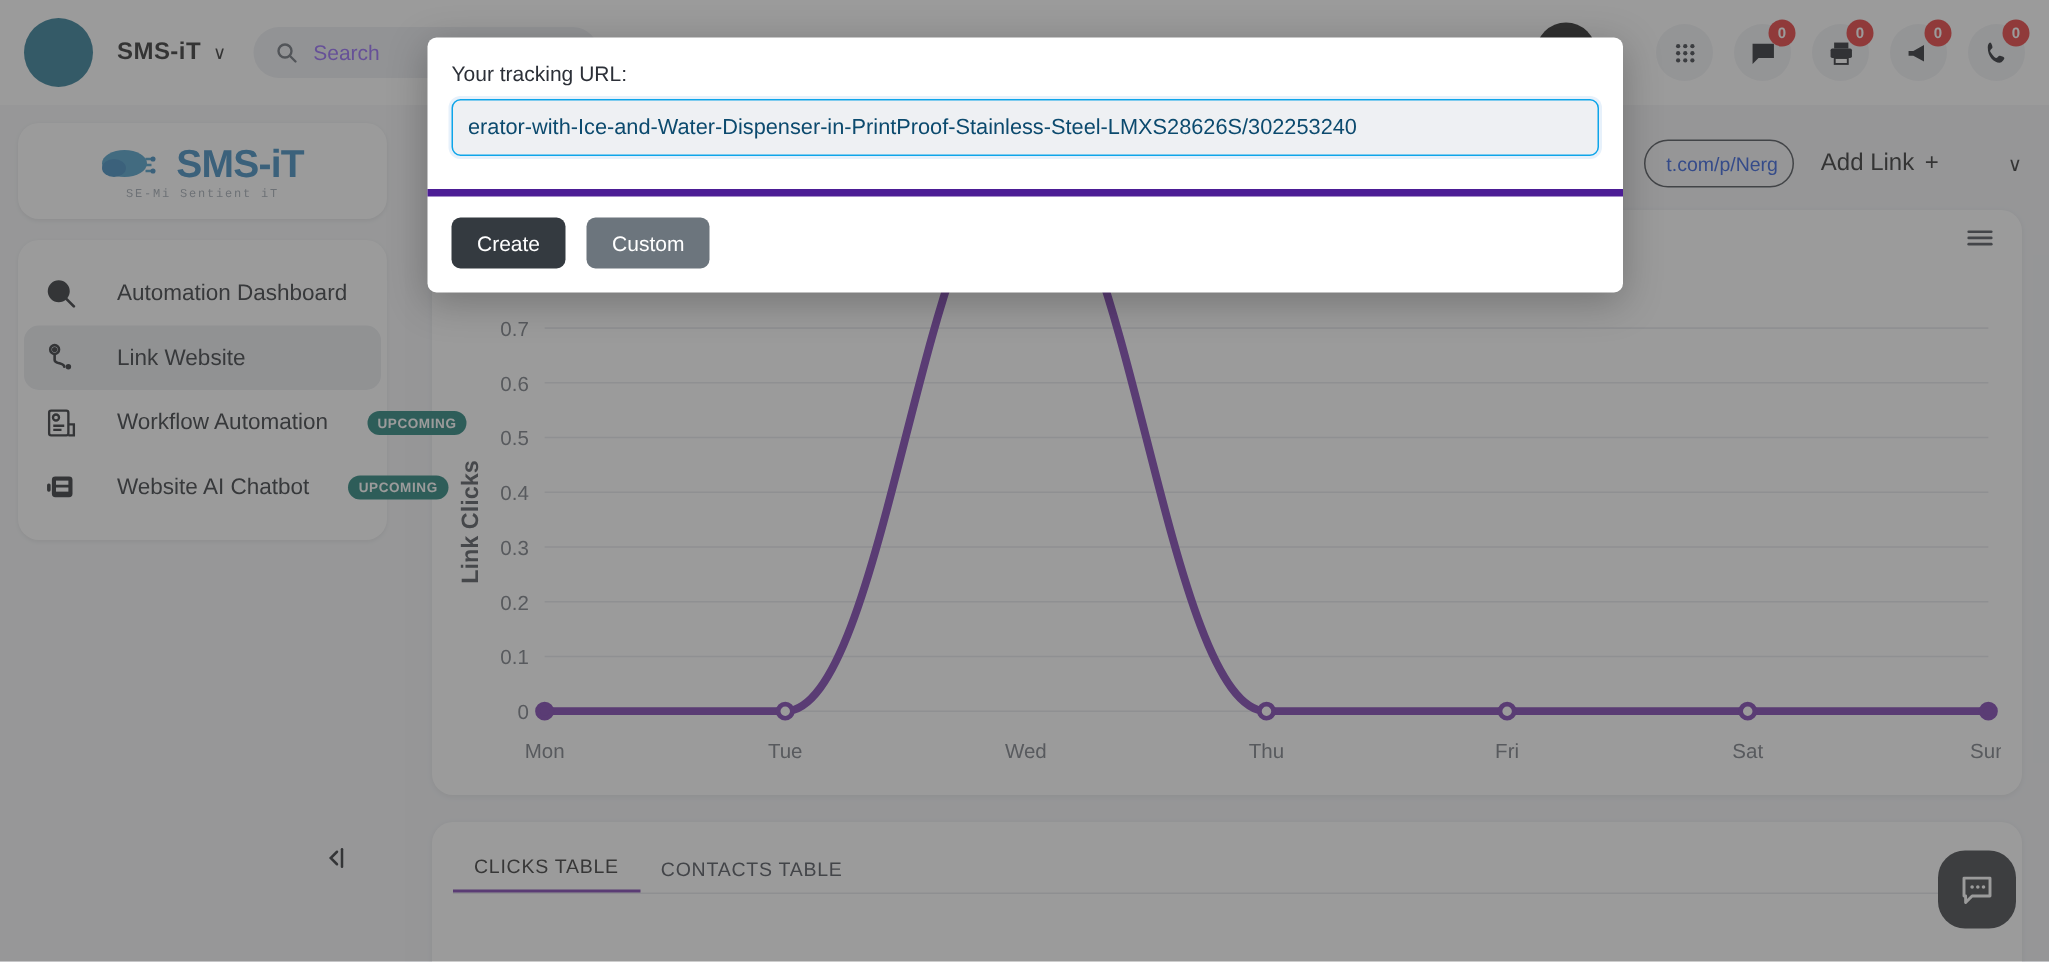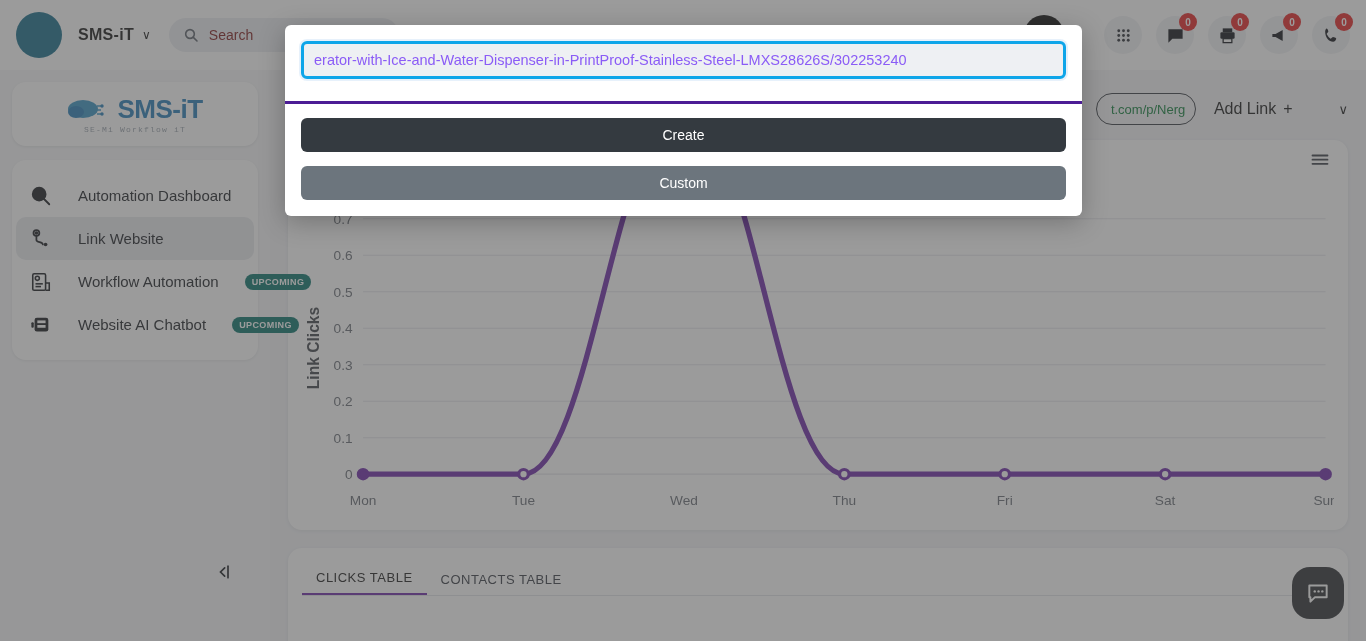--- a/index.html
+++ b/index.html
@@ -26,21 +26,21 @@
   .brand-name {
     font-size: 16px; font-weight: bold; color: #1c1c1c;
     margin-left: 16px; letter-spacing: .3px;
   }
   .caret { margin-left: 8px; font-size: 12px; color: #1c1c1c; }
   .searchbox {
     margin-left: 18px; width: 230px; height: 34px; border-radius: 17px;
     background: #eceef2; display: flex; align-items: center; padding: 0 14px;
   }
   .searchbox .sicon { width: 16px; height: 16px; flex: 0 0 auto; }
-  .searchbox .sph { margin-left: 10px; color: #7f1d1d; font-size: 14px; }
+  .searchbox .sph { margin-left: 10px; color: #8b5cf6; font-size: 14px; }
   .spacer { flex: 1 1 auto; }
 
   .mid-icons { display: flex; align-items: center; gap: 46px; margin-right: 40px; }
   .mid-ico { width: 24px; height: 22px; }
   .avatar-dark { width: 40px; height: 40px; border-radius: 50%; background: #111; }
 
   .right-icons { display: flex; align-items: center; gap: 14px; }
   .ricon {
     position: relative; width: 38px; height: 38px; border-radius: 50%;
     background: #f0f1f4; display: flex; align-items: center; justify-content: center;
@@ -87,21 +87,21 @@
     position: absolute; left: 208px; bottom: 56px;
     width: 30px; height: 26px; display: flex; align-items: center; justify-content: center;
   }
 
   
   .content { position: absolute; top: 70px; left: 270px; right: 0; bottom: 0; padding: 16px 18px; }
   .toolbar-row { display: flex; align-items: center; justify-content: flex-end; gap: 18px; height: 46px; }
   .url-chip {
     border: 1px solid #3b3f45; border-radius: 18px; height: 32px;
     display: flex; align-items: center; padding: 0 14px; max-width: 100px;
-    overflow: hidden; font-size: 13px; color: #15803d; white-space: nowrap;
+    overflow: hidden; font-size: 13px; color: #1d4ed8; white-space: nowrap;
   }
   .addlink { font-size: 16px; color: #1c1c1c; display: flex; align-items: center; gap: 7px; }
   .chev-dd { font-size: 13px; color: #1c1c1c; margin-left: 28px; }
 
   .card {
     margin-top: 8px; background: #fff; border-radius: 14px;
     box-shadow: 0 1px 4px rgba(0,0,0,.07); position: relative;
   }
   .chart-card { height: 390px; padding: 10px 14px 12px; }
   .card-menu { position: absolute; right: 18px; top: 12px; width: 20px; height: 14px; }
@@ -137,28 +137,28 @@
     padding: 18px 20px 6px 16px;
   }
   .modal-title { font-size: 16px; font-weight: bold; color: #1f2227; }
   .modal-close {
     font-size: 21px; color: #555; line-height: 1; cursor: pointer;
     font-weight: 300; padding: 0 2px;
   }
   .modal-body { padding: 16px 16px 22px; }
   .field-label { font-size: 14px; color: #2c3038; margin-bottom: 9px; }
   .url-input {
-    width: 100%; height: 38px; border: 3px solid #0ea5e9; border-radius: 6px;
-    background: #eef0f3; padding: 0 10px; font-size: 14.5px; color: #8b5cf6;
+    width: 100%; height: 38px; border: 1px solid #0ea5e9; border-radius: 6px;
+    background: #eef0f3; padding: 0 10px; font-size: 14.5px; color: #0c4a6e;
     font-family: "Liberation Sans", sans-serif; outline: none;
     box-shadow: 0 0 0 2px rgba(160,200,240,.25);
   }
   .modal-foot {
-    border-top: 3px solid #4c1d95; padding: 14px 16px 16px;
-    display: flex; gap: 14px; flex-direction: column;
+    border-top: 5px solid #4c1d95; padding: 14px 16px 16px;
+    display: flex; gap: 14px;
   }
   .btn {
     border: none; border-radius: 6px; height: 34px; padding: 0 17px;
     font-size: 14px; color: #fff; cursor: pointer;
     font-family: "Liberation Sans", sans-serif;
   }
   .btn-create { background: #343a40; }
   .btn-close { background: #6c757d; }
 </style>
 </head>
@@ -257,21 +257,21 @@
         <div class="logo-row">
           <svg width="44" height="26" viewBox="0 0 44 26">
             <ellipse cx="16" cy="12" rx="15" ry="9" fill="#3b95c4"></ellipse>
             <ellipse cx="9" cy="15" rx="8" ry="6" fill="#2a7fb8"></ellipse>
             <path d="M26 13h8M30 9h6M30 17h6" stroke="#3b95c4" stroke-width="1.6"></path>
             <circle cx="35" cy="9" r="1.7" fill="#2a7fb8"></circle>
               <circle cx="35" cy="17" r="1.7" fill="#2a7fb8"></circle>
           </svg>
           <span class="logo-txt">SMS-iT</span>
         </div>
-        <div class="logo-sub">SE-Mi Workflow iT</div>
+        <div class="logo-sub">SE-Mi Sentient iT</div>
       </div>
     </div>
 
     <div class="nav-card">
 
       <div class="nav-item">
         <span class="nav-ico">
           <svg viewBox="0 0 24 24" fill="none" stroke="#1b1e23" stroke-width="2">
             <circle cx="10" cy="10" r="7" fill="#1b1e23"></circle>
               <line x1="15" y1="15" x2="21" y2="21" stroke-linecap="round"></line>
@@ -411,19 +411,20 @@
         <circle cx="16" cy="10.5" r="1.1" fill="#fff" stroke="none"></circle>
       </svg>
     </div>
   </div>
 </div>
 
 <div id="overlay"></div>
 
 <div class="modal">
   <div class="modal-body">
+    <div class="field-label">Your tracking URL:</div>
     <input class="url-input" type="text" value="erator-with-Ice-and-Water-Dispenser-in-PrintProof-Stainless-Steel-LMXS28626S/302253240" style="">
   </div>
   <div class="modal-foot">
     <button class="btn btn-create">Create</button>
     <button class="btn btn-close">Custom</button>
   </div>
 </div>
 
 </body></html>

